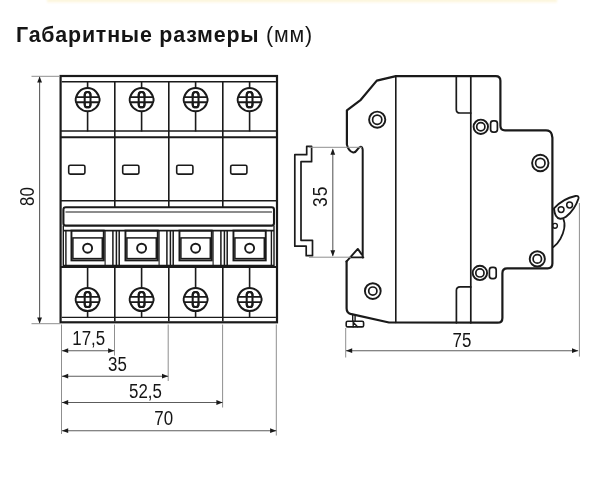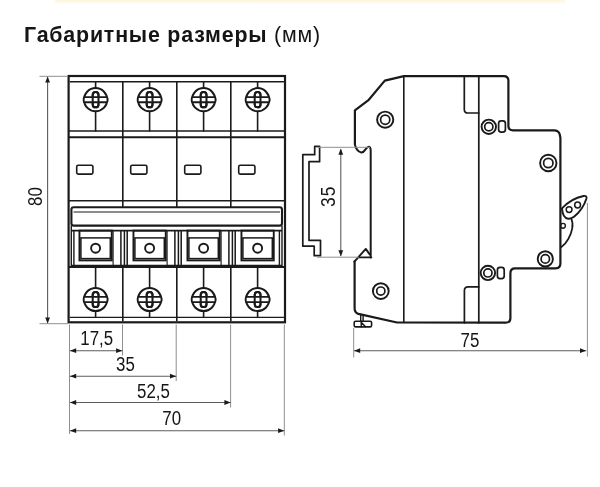--- a/index.html
+++ b/index.html
@@ -1,16 +1,16 @@
 <!DOCTYPE html>
 <html><head>
 <meta charset="utf-8">
 <style>
   html,body{margin:0;padding:0;background:#fff;}
-  .wrap{width:587px;height:487px;position:relative;overflow:hidden;background:#eab308;margin-left:8px;}
+  .wrap{width:587px;height:487px;position:relative;overflow:hidden;background:#eab308;}
   svg{display:block;}
   text{font-family:"Liberation Sans", sans-serif;fill:#151515;}
 </style>
 </head>
 <body>
 <div class="wrap">
 <svg width="600" height="487" viewBox="0 0 600 487">
 <defs>
   <linearGradient id="yg" x1="0" y1="0" x2="0" y2="1">
     <stop offset="0" stop-color="#faf1ca" stop-opacity="1"></stop>

